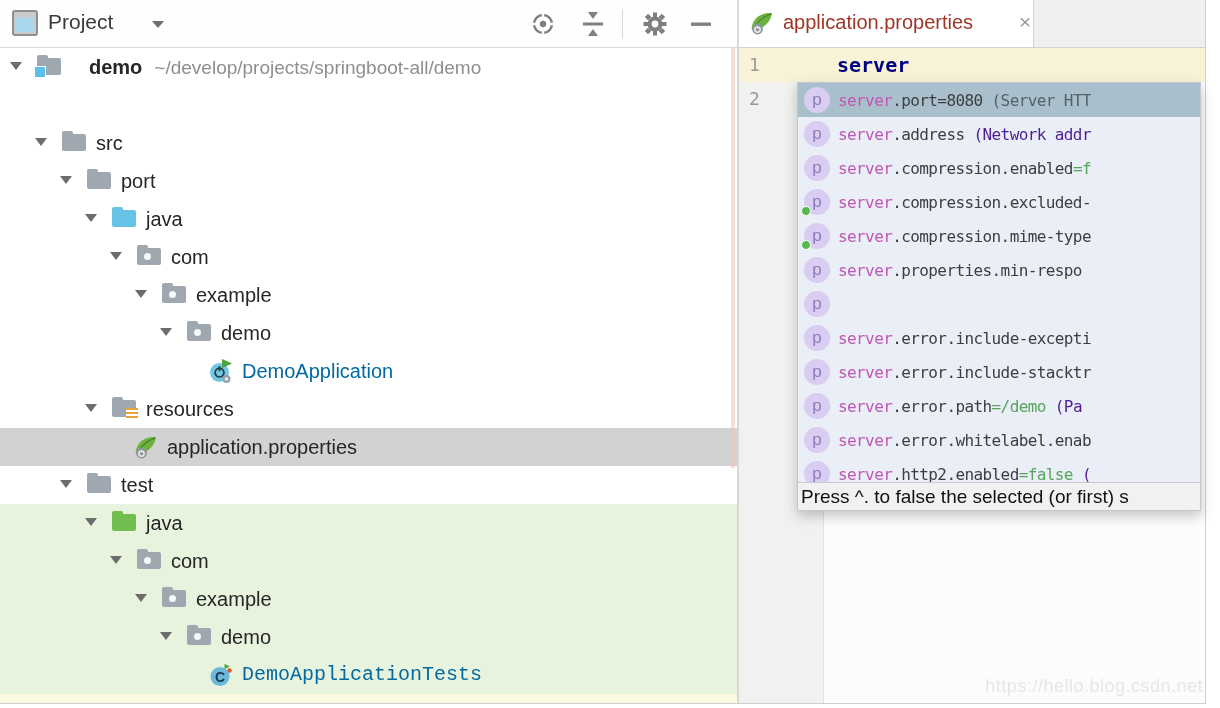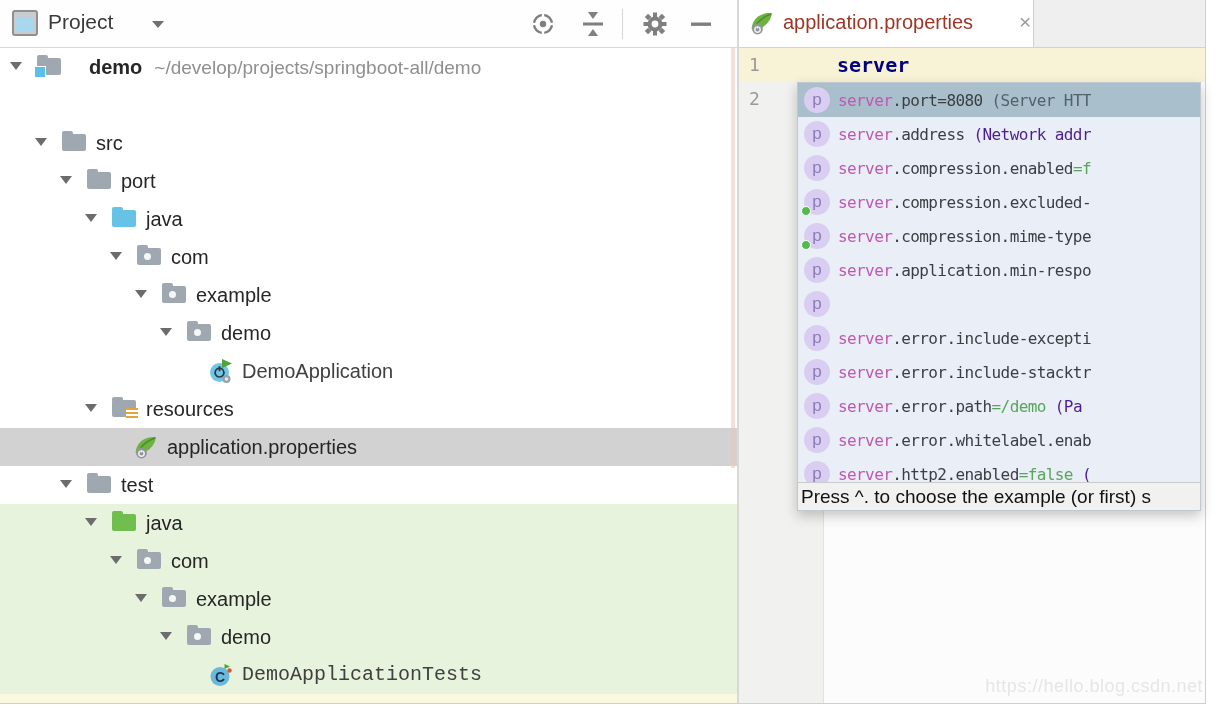--- a/index.html
+++ b/index.html
@@ -40,21 +40,21 @@
   .folder.green-f{background:#6FBE4E;}
   .pkg::after{content:"";position:absolute;left:7px;top:5px;width:7px;height:7px;background:#FFF;
               border-radius:50%;opacity:.9;}
   .res-stripes{position:absolute;right:-2px;bottom:-3px;width:12px;height:12px;
                background:repeating-linear-gradient(#E6A33C 0 2px,#FFF 2px 4px);}
   .module-badge{position:absolute;left:-3px;bottom:-3px;width:10px;height:10px;background:#5BC0E8;
                 border:1px solid #FFF;}
   .svg-ic{position:absolute;top:6px;width:26px;height:26px;}
   .lab{position:absolute;top:0;height:38px;line-height:38px;font-size:20px;color:#262626;white-space:nowrap;}
   .lab.bold{font-weight:bold;}
-  .lab.classname{color:#404040;text-align:right;}
+  .lab.classname{color:#0369a1;text-align:right;}
   .lab .path{color:#8F8F8F;font-weight:normal;font-size:19px;margin-left:12px;}
   #yellow-strip{position:absolute;left:0;top:694px;width:737px;height:9px;background:#FBF8E0;}
 
   #v-divider{position:absolute;left:737px;top:0;width:2px;height:703px;background:#D8D8D8;}
   #warm-strip{position:absolute;left:731px;top:48px;width:4px;height:420px;background:#EEC4B8;opacity:.55;}
 
   
   #editor-panel{position:absolute;left:739px;top:0;width:466px;height:703px;background:#FCFCFC;}
   #tab-bar{position:absolute;left:0;top:0;width:466px;height:47px;background:#EFEFEF;
            border-bottom:1px solid #D2D2D2;}
@@ -322,21 +322,21 @@
             <div class="p-ic-wrap">
               <div class="p-ic">p</div>
               <div class="p-dot"></div>
             </div>
             <div class="pop-text"><span class="seg key">server</span><span class="seg plain">.compression.mime-type</span></div>
           </div>
           <div class="pop-row" style="top: 170px;">
             <div class="p-ic-wrap">
               <div class="p-ic">p</div>
             </div>
-            <div class="pop-text"><span class="seg key">server</span><span class="seg plain">.application.min-respo</span></div>
+            <div class="pop-text"><span class="seg key">server</span><span class="seg plain">.properties.min-respo</span></div>
           </div>
           <div class="pop-row" style="top: 204px;">
             <div class="p-ic-wrap">
               <div class="p-ic">p</div>
             </div>
           </div>
           <div class="pop-row" style="top: 238px;">
             <div class="p-ic-wrap">
               <div class="p-ic">p</div>
             </div>
@@ -360,17 +360,17 @@
             </div>
             <div class="pop-text"><span class="seg key">server</span><span class="seg plain">.error.whitelabel.enab</span></div>
           </div>
           <div class="pop-row" style="top: 374px;">
             <div class="p-ic-wrap">
               <div class="p-ic">p</div>
             </div>
             <div class="pop-text"><span class="seg key">server</span><span class="seg plain">.http2.enabled</span><span class="seg green">=false</span><span class="seg desc"> (</span></div>
           </div>
         </div>
-    <div id="popup-hint">Press ^. to choose the example (or first) s</div>
+    <div id="popup-hint">Press ^. to false the selected (or first) s</div>
   </div>
 
 </div>
 </div>
 
 </body></html>

